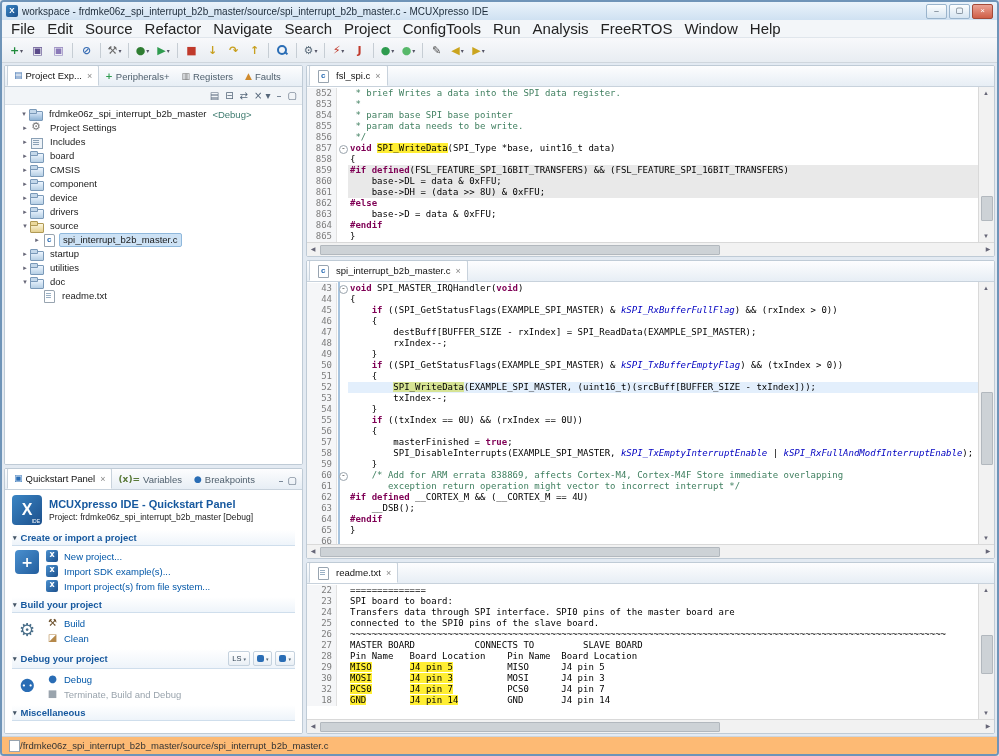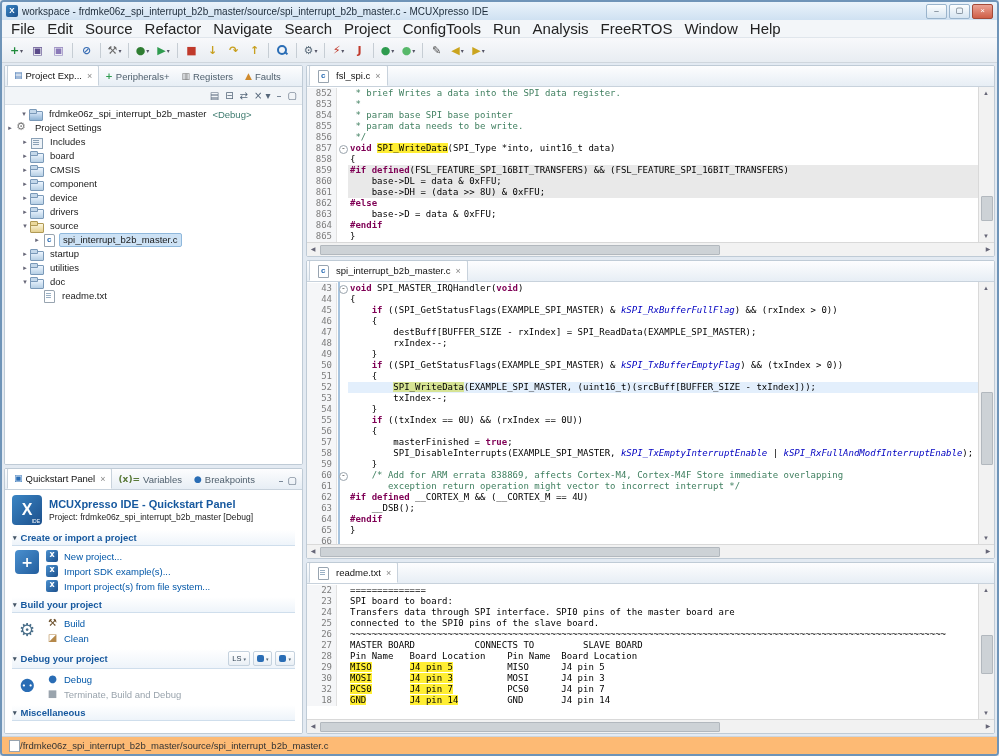--- a/index.html
+++ b/index.html
@@ -282,21 +282,21 @@
             <span class="vb-ic">–</span>
             <span class="vb-ic">▢</span>
           </div>
         <div class="tree">
             <div class="trow" style="padding-left: 14px;">
               <span class="texp">▾</span>
               <span class="ic ic-project"></span>
               <span class="tlabel">frdmke06z_spi_interrupt_b2b_master</span>
               <span class="tsuffix"> &lt;Debug&gt;</span>
             </div>
-            <div class="trow" style="">
+            <div class="trow" style="padding-left: 15px;">
               <span class="texp">▸</span>
               <span class="ic ic-settings"></span>
               <span class="tlabel">Project Settings</span>
             </div>
             <div class="trow" style="padding-left: 15px;">
               <span class="texp">▸</span>
               <span class="ic ic-includes"></span>
               <span class="tlabel">Includes</span>
             </div>
             <div class="trow" style="padding-left: 15px;">
@@ -483,21 +483,21 @@
             <span class="ttab-close">×</span>
           </div>
         </div>
         <div class="ebody">
           <div class="elines">
               <div class="cl"><span class="lnum">852</span><span class="lfold"></span><span class="lcode"><span class="tk-c"> * brief Writes a data into the SPI data register.</span></span></div>
               <div class="cl"><span class="lnum">853</span><span class="lfold"></span><span class="lcode"><span class="tk-c"> *</span></span></div>
               <div class="cl"><span class="lnum">854</span><span class="lfold"></span><span class="lcode"><span class="tk-c"> * param base SPI base pointer</span></span></div>
               <div class="cl"><span class="lnum">855</span><span class="lfold"></span><span class="lcode"><span class="tk-c"> * param data needs to be write.</span></span></div>
               <div class="cl"><span class="lnum">856</span><span class="lfold"></span><span class="lcode"><span class="tk-c"> */</span></span></div>
-              <div class="cl"><span class="lnum">857</span><span class="lfold"><span class="fold-dot">-</span></span><span class="lcode"><span class="tk-kw">void</span><span class="tk-pl"> </span><span class="tk-hly">SPI_WriteData</span><span class="tk-pl">(SPI_Type *into, uint16_t data)</span></span></div>
+              <div class="cl"><span class="lnum">857</span><span class="lfold"><span class="fold-dot">-</span></span><span class="lcode"><span class="tk-kw">void</span><span class="tk-pl"> </span><span class="tk-hly">SPI_WriteData</span><span class="tk-pl">(SPI_Type *base, uint16_t data)</span></span></div>
               <div class="cl"><span class="lnum">858</span><span class="lfold"></span><span class="lcode"><span class="tk-pl">{</span></span></div>
               <div class="cl cl-inactive"><span class="lnum">859</span><span class="lfold"></span><span class="lcode"><span class="tk-pp">#if defined</span><span class="tk-pl">(FSL_FEATURE_SPI_16BIT_TRANSFERS) &amp;&amp; (FSL_FEATURE_SPI_16BIT_TRANSFERS)</span></span></div>
               <div class="cl cl-inactive"><span class="lnum">860</span><span class="lfold"></span><span class="lcode"><span class="tk-pl">    base-&gt;DL = data &amp; 0xFFU;</span></span></div>
               <div class="cl cl-inactive"><span class="lnum">861</span><span class="lfold"></span><span class="lcode"><span class="tk-pl">    base-&gt;DH = (data &gt;&gt; 8U) &amp; 0xFFU;</span></span></div>
               <div class="cl"><span class="lnum">862</span><span class="lfold"></span><span class="lcode"><span class="tk-pp">#else</span></span></div>
               <div class="cl"><span class="lnum">863</span><span class="lfold"></span><span class="lcode"><span class="tk-pl">    base-&gt;D = data &amp; 0xFFU;</span></span></div>
               <div class="cl"><span class="lnum">864</span><span class="lfold"></span><span class="lcode"><span class="tk-pp">#endif</span></span></div>
               <div class="cl"><span class="lnum">865</span><span class="lfold"></span><span class="lcode"><span class="tk-pl">}</span></span></div>
             </div>
           <div class="vscroll">

